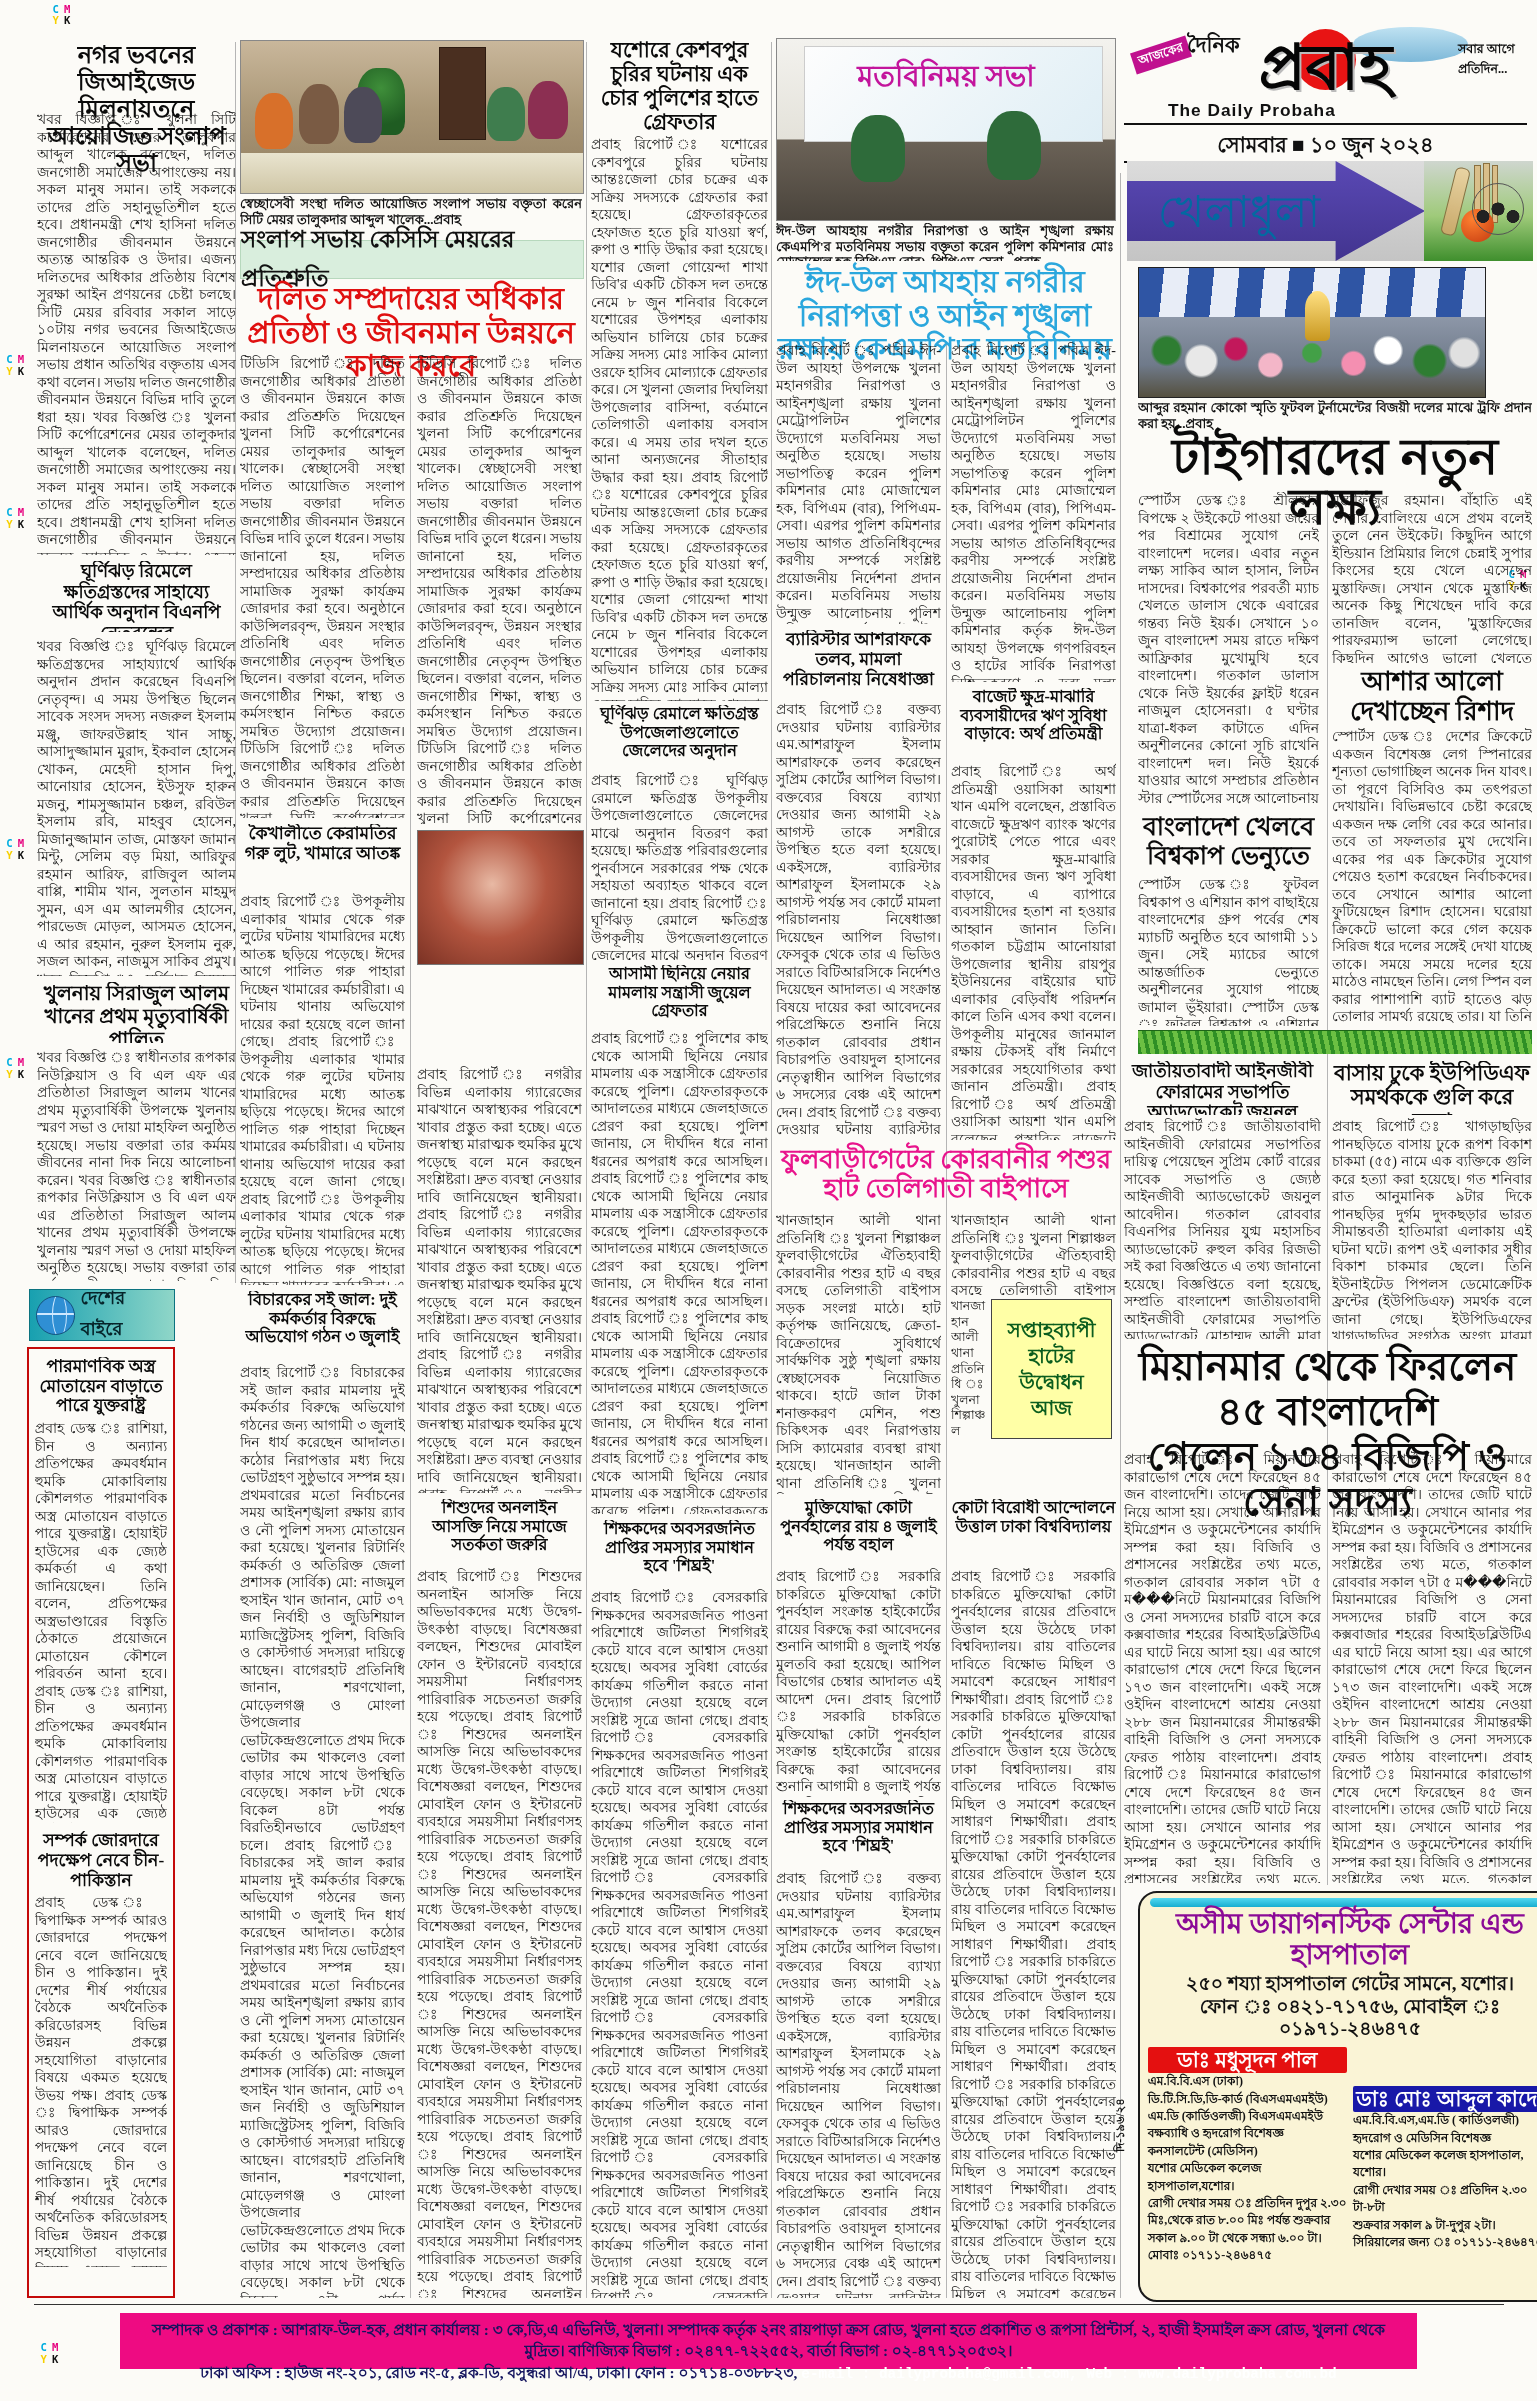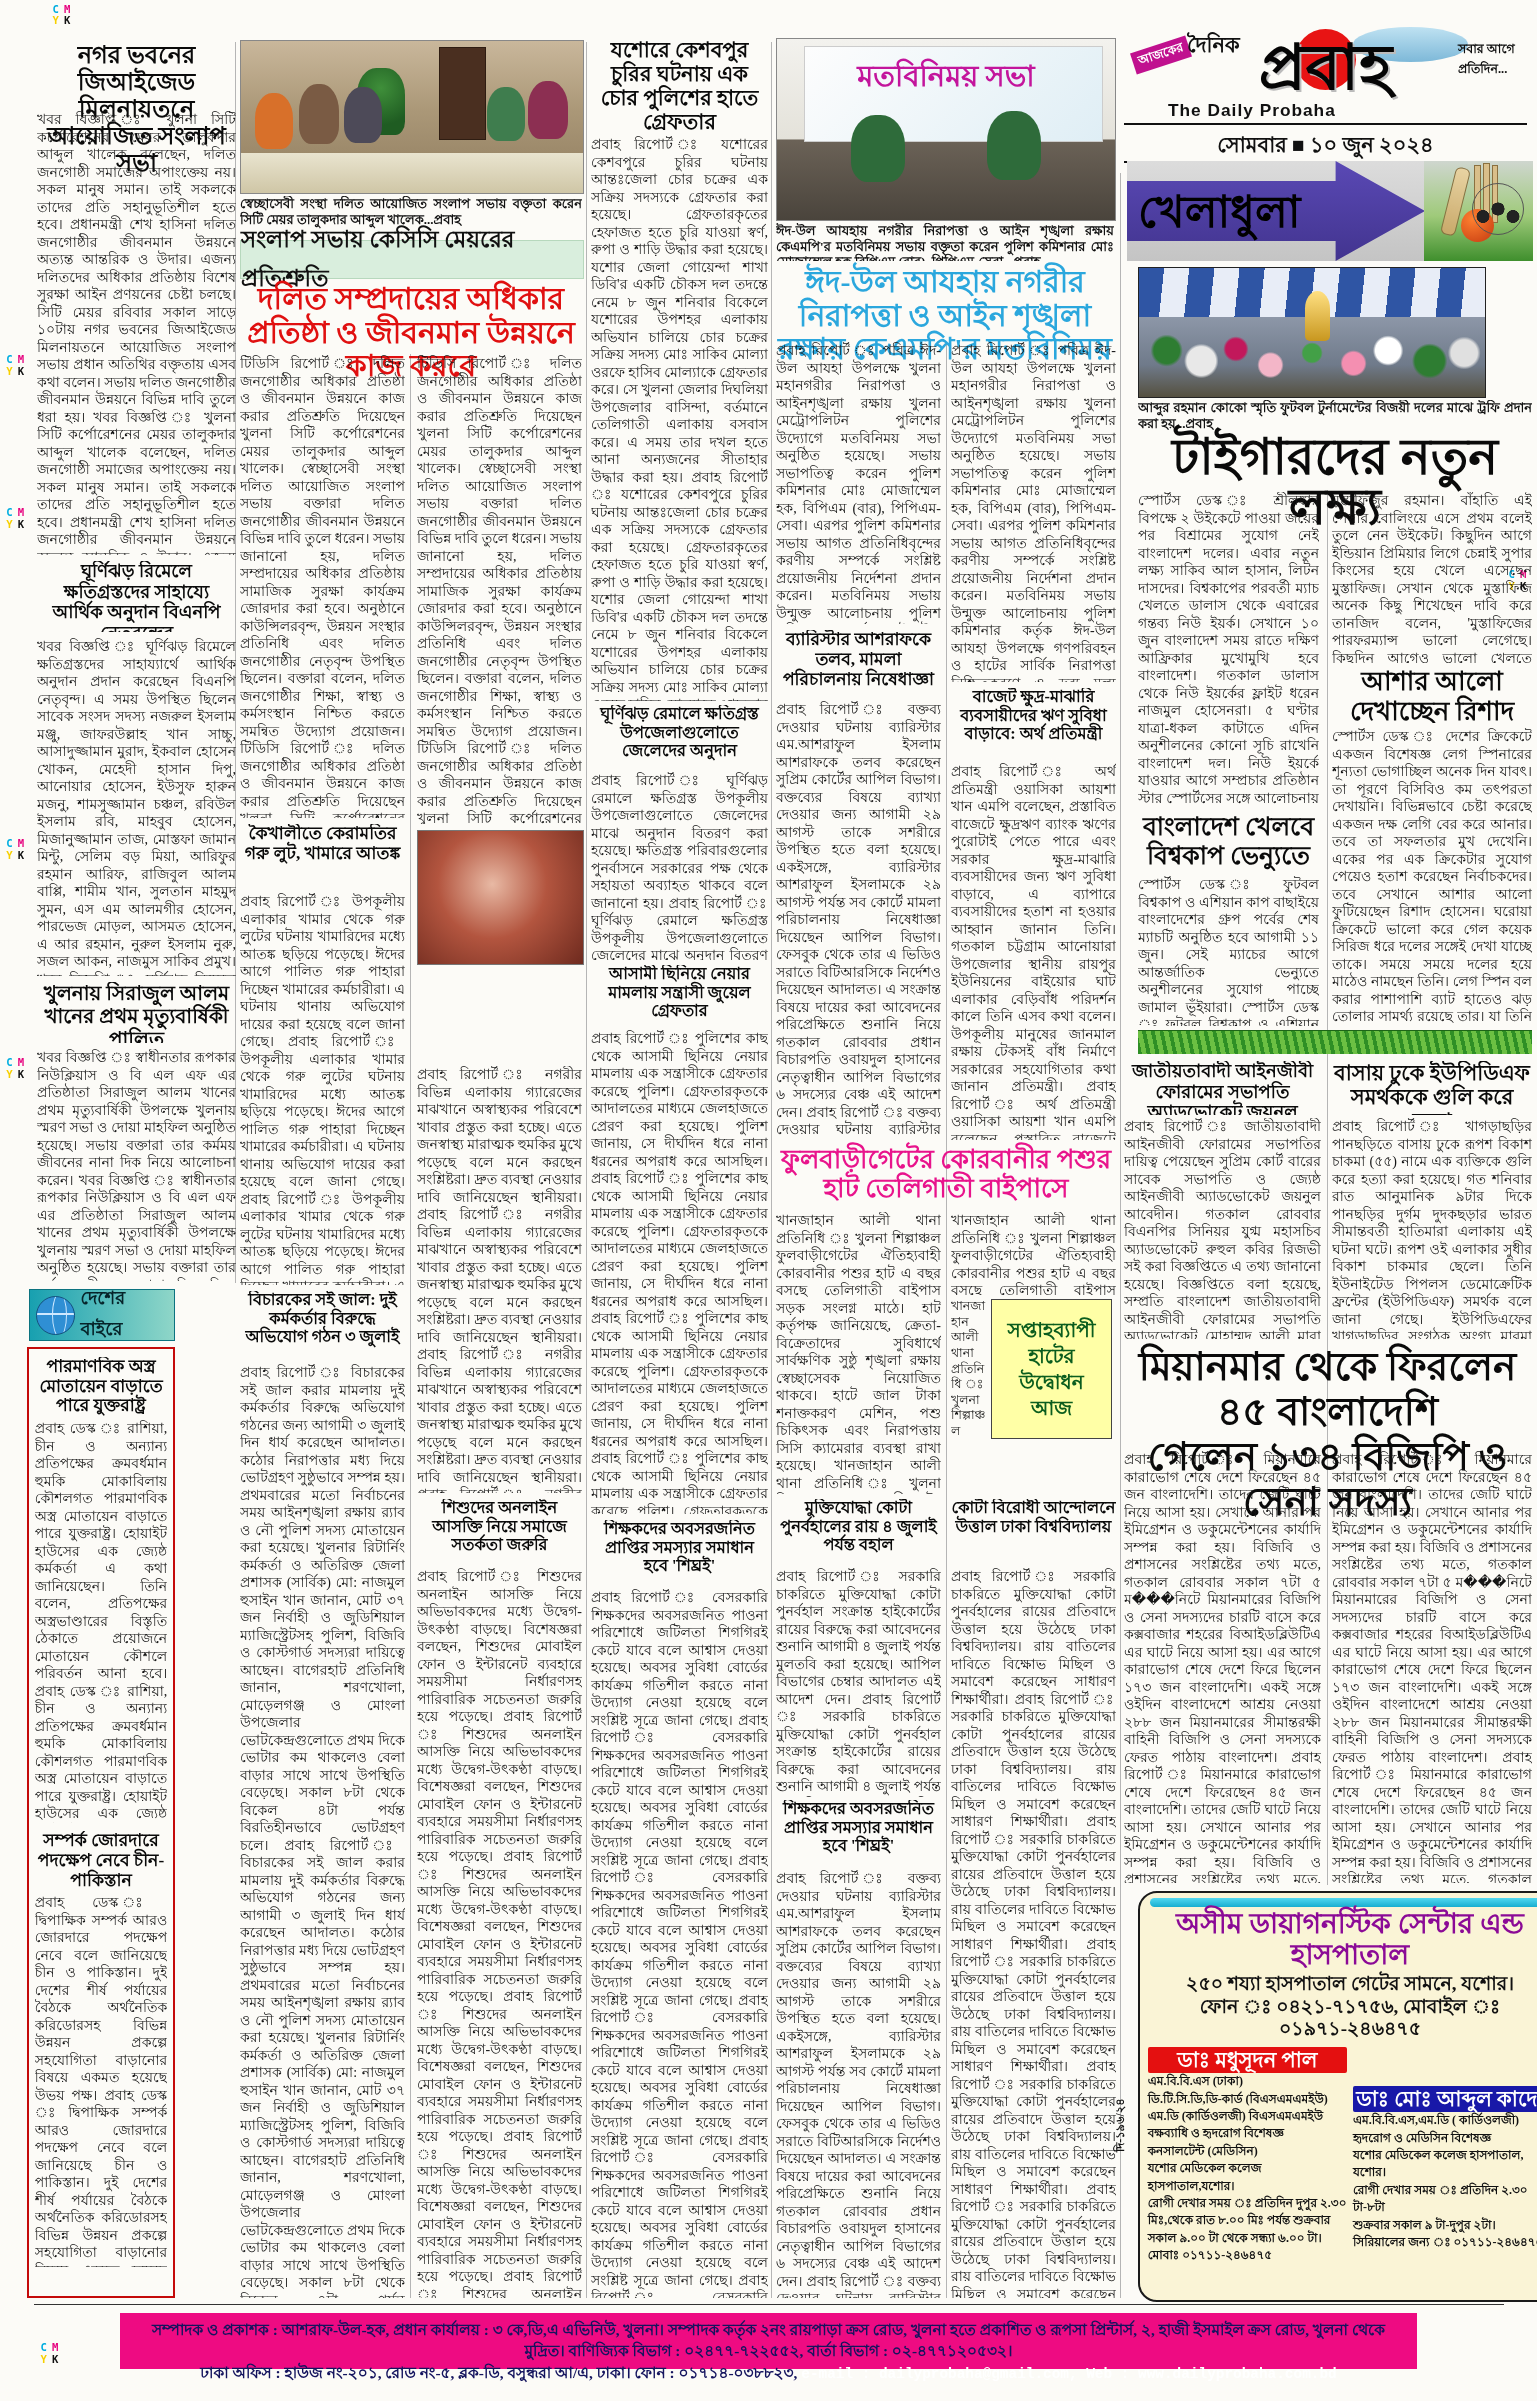--- a/index.html
+++ b/index.html
@@ -190,21 +190,21 @@
   <div class="abs subhead" style="left:776px;top:1499px;width:165px;height:63px;font-size:16.3px;">মুক্তিযোদ্ধা কোটা পুনর্বহালের রায় ৪ জুলাই পর্যন্ত বহাল</div>
   <div class="abs bodytxt" style="left:776px;top:1568px;width:165px;height:229px;">প্রবাহ রিপোর্ট ঃ সরকারি চাকরিতে মুক্তিযোদ্ধা কোটা পুনর্বহাল সংক্রান্ত হাইকোর্টের রায়ের বিরুদ্ধে করা আবেদনের শুনানি আগামী ৪ জুলাই পর্যন্ত মুলতবি করা হয়েছে। আপিল বিভাগের চেম্বার আদালত এই আদেশ দেন। প্রবাহ রিপোর্ট ঃ সরকারি চাকরিতে মুক্তিযোদ্ধা কোটা পুনর্বহাল সংক্রান্ত হাইকোর্টের রায়ের বিরুদ্ধে করা আবেদনের শুনানি আগামী ৪ জুলাই পর্যন্ত মুলতবি করা হয়েছে। আপিল বিভাগের চেম্বার আদালত এই আদেশ দেন। প্রবাহ রিপোর্ট ঃ সরকারি চাকরিতে মুক্তিযোদ্ধা কোটা পুনর্বহাল সংক্রান্ত হাইকোর্টের রায়ের বিরুদ্ধে করা আবেদনের শুনানি আগামী ৪ জুলাই পর্যন্ত মুলতবি করা হয়েছে। আপিল বিভাগের চেম্বার আদালত এই আদেশ দেন।</div>
   <div class="abs subhead" style="left:776px;top:1800px;width:165px;height:63px;font-size:16.3px;">শিক্ষকদের অবসরজনিত প্রাপ্তির সমস্যার সমাধান হবে 'শিঘ্রই'</div>
   <div class="abs bodytxt" style="left:776px;top:1870px;width:165px;height:428px;">প্রবাহ রিপোর্ট ঃ বক্তব্য দেওয়ার ঘটনায় ব্যারিস্টার এম.আশরাফুল ইসলাম আশরাফকে তলব করেছেন সুপ্রিম কোর্টের আপিল বিভাগ। বক্তব্যের বিষয়ে ব্যাখ্যা দেওয়ার জন্য আগামী ২৯ আগস্ট তাকে সশরীরে উপস্থিত হতে বলা হয়েছে। একইসঙ্গে, ব্যারিস্টার আশরাফুল ইসলামকে ২৯ আগস্ট পর্যন্ত সব কোর্টে মামলা পরিচালনায় নিষেধাজ্ঞা দিয়েছেন আপিল বিভাগ। ফেসবুক থেকে তার এ ভিডিও সরাতে বিটিআরসিকে নির্দেশও দিয়েছেন আদালত। এ সংক্রান্ত বিষয়ে দায়ের করা আবেদনের পরিপ্রেক্ষিতে শুনানি নিয়ে গতকাল রোববার প্রধান বিচারপতি ওবায়দুল হাসানের নেতৃত্বাধীন আপিল বিভাগের ৬ সদস্যের বেঞ্চ এই আদেশ দেন। প্রবাহ রিপোর্ট ঃ বক্তব্য দেওয়ার ঘটনায় ব্যারিস্টার এম.আশরাফুল ইসলাম আশরাফকে তলব করেছেন সুপ্রিম কোর্টের আপিল বিভাগ। বক্তব্যের বিষয়ে ব্যাখ্যা দেওয়ার জন্য আগামী ২৯ আগস্ট তাকে সশরীরে উপস্থিত হতে বলা হয়েছে। একইসঙ্গে, ব্যারিস্টার আশরাফুল ইসলামকে ২৯ আগস্ট পর্যন্ত সব কোর্টে মামলা পরিচালনায় নিষেধাজ্ঞা দিয়েছেন আপিল বিভাগ। ফেসবুক থেকে তার এ ভিডিও সরাতে বিটিআরসিকে নির্দেশও দিয়েছেন আদালত। এ সংক্রান্ত বিষয়ে দায়ের করা আবেদনের পরিপ্রেক্ষিতে শুনানি নিয়ে গতকাল রোববার প্রধান বিচারপতি ওবায়দুল হাসানের নেতৃত্বাধীন আপিল বিভাগের ৬ সদস্যের বেঞ্চ এই আদেশ দেন।</div>
 
   <div class="abs subhead" style="left:951px;top:1499px;width:165px;height:63px;font-size:16.3px;">কোটা বিরোধী আন্দোলনে উত্তাল ঢাকা বিশ্ববিদ্যালয়</div>
   <div class="abs bodytxt" style="left:951px;top:1568px;width:165px;height:730px;">প্রবাহ রিপোর্ট ঃ সরকারি চাকরিতে মুক্তিযোদ্ধা কোটা পুনর্বহালের রায়ের প্রতিবাদে উত্তাল হয়ে উঠেছে ঢাকা বিশ্ববিদ্যালয়। রায় বাতিলের দাবিতে বিক্ষোভ মিছিল ও সমাবেশ করেছেন সাধারণ শিক্ষার্থীরা। প্রবাহ রিপোর্ট ঃ সরকারি চাকরিতে মুক্তিযোদ্ধা কোটা পুনর্বহালের রায়ের প্রতিবাদে উত্তাল হয়ে উঠেছে ঢাকা বিশ্ববিদ্যালয়। রায় বাতিলের দাবিতে বিক্ষোভ মিছিল ও সমাবেশ করেছেন সাধারণ শিক্ষার্থীরা। প্রবাহ রিপোর্ট ঃ সরকারি চাকরিতে মুক্তিযোদ্ধা কোটা পুনর্বহালের রায়ের প্রতিবাদে উত্তাল হয়ে উঠেছে ঢাকা বিশ্ববিদ্যালয়। রায় বাতিলের দাবিতে বিক্ষোভ মিছিল ও সমাবেশ করেছেন সাধারণ শিক্ষার্থীরা। প্রবাহ রিপোর্ট ঃ সরকারি চাকরিতে মুক্তিযোদ্ধা কোটা পুনর্বহালের রায়ের প্রতিবাদে উত্তাল হয়ে উঠেছে ঢাকা বিশ্ববিদ্যালয়। রায় বাতিলের দাবিতে বিক্ষোভ মিছিল ও সমাবেশ করেছেন সাধারণ শিক্ষার্থীরা। প্রবাহ রিপোর্ট ঃ সরকারি চাকরিতে মুক্তিযোদ্ধা কোটা পুনর্বহালের রায়ের প্রতিবাদে উত্তাল হয়ে উঠেছে ঢাকা বিশ্ববিদ্যালয়। রায় বাতিলের দাবিতে বিক্ষোভ মিছিল ও সমাবেশ করেছেন সাধারণ শিক্ষার্থীরা। প্রবাহ রিপোর্ট ঃ সরকারি চাকরিতে মুক্তিযোদ্ধা কোটা পুনর্বহালের রায়ের প্রতিবাদে উত্তাল হয়ে উঠেছে ঢাকা বিশ্ববিদ্যালয়। রায় বাতিলের দাবিতে বিক্ষোভ মিছিল ও সমাবেশ করেছেন সাধারণ শিক্ষার্থীরা। প্রবাহ রিপোর্ট ঃ সরকারি চাকরিতে মুক্তিযোদ্ধা কোটা পুনর্বহালের রায়ের প্রতিবাদে উত্তাল হয়ে উঠেছে ঢাকা বিশ্ববিদ্যালয়। রায় বাতিলের দাবিতে বিক্ষোভ মিছিল ও সমাবেশ করেছেন সাধারণ শিক্ষার্থীরা। প্রবাহ রিপোর্ট ঃ সরকারি চাকরিতে মুক্তিযোদ্ধা কোটা পুনর্বহালের রায়ের প্রতিবাদে উত্তাল হয়ে উঠেছে ঢাকা বিশ্ববিদ্যালয়। রায় বাতিলের দাবিতে বিক্ষোভ মিছিল ও সমাবেশ করেছেন সাধারণ শিক্ষার্থীরা। প্রবাহ রিপোর্ট ঃ সরকারি চাকরিতে মুক্তিযোদ্ধা কোটা পুনর্বহালের রায়ের প্রতিবাদে উত্তাল হয়ে উঠেছে ঢাকা বিশ্ববিদ্যালয়। রায় বাতিলের দাবিতে বিক্ষোভ মিছিল ও সমাবেশ করেছেন সাধারণ শিক্ষার্থীরা।</div>
 
   <div class="abs sportsback" style="left:1127px;top:161px;width:405px;height:100px;"></div>
   <div class="abs arrow" style="left:1127px;top:161px;width:298px;height:100px;"></div>
-  <div class="abs" style="left:1138px;top:179px;width:202px;text-align:left;font-weight:bold;font-size:44px;color:#000000;font-family:'Liberation Sans',sans-serif;">খেলাধুলা</div>
+  <div class="abs" style="left:1138px;top:179px;width:202px;text-align:center;font-weight:normal;font-size:44px;color:#0369a1;font-family:'Liberation Sans',sans-serif;">খেলাধুলা</div>
   <div class="abs collage" style="left:1424px;top:161px;width:109px;height:100px;">
     <div class="bat"></div>
     <div class="stump" style="left:46%;top:4%;"></div>
     <div class="stump" style="left:54%;top:2%;"></div>
     <div class="stump" style="left:62%;top:4%;"></div>
     <div class="cric"></div>
     <div class="football"></div>
   </div>
 
   <div class="abs trophyphoto" style="left:1138px;top:267px;width:346px;height:129px;border:1.9px solid #222;">

